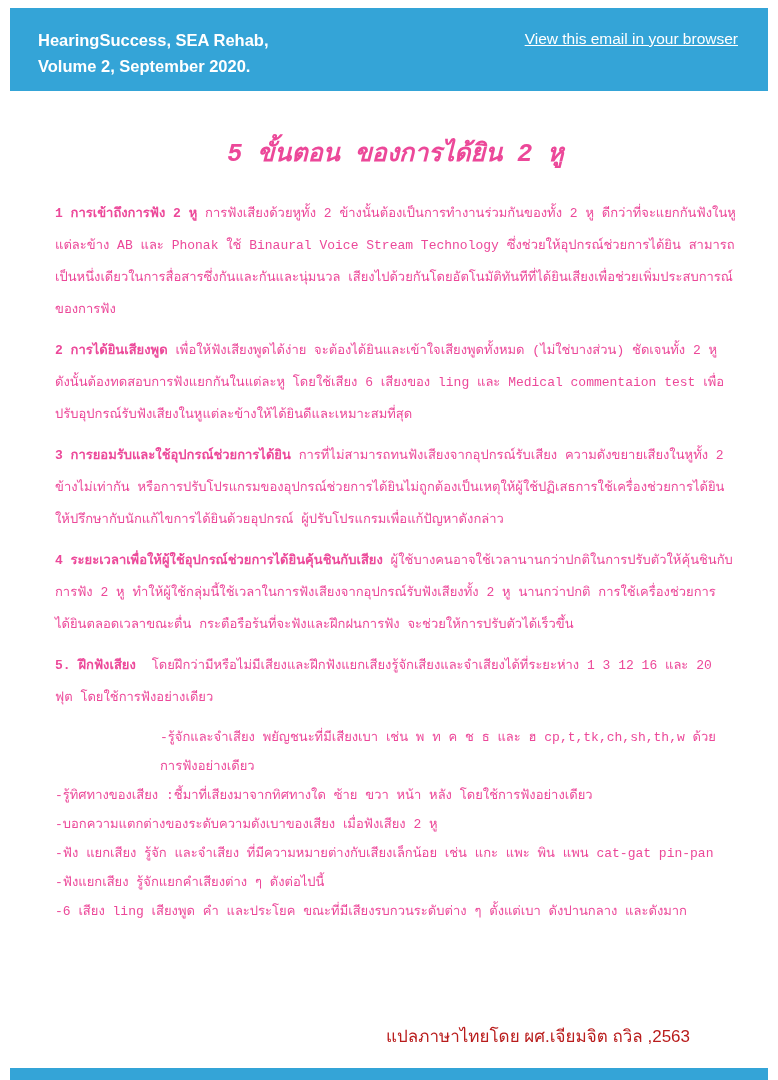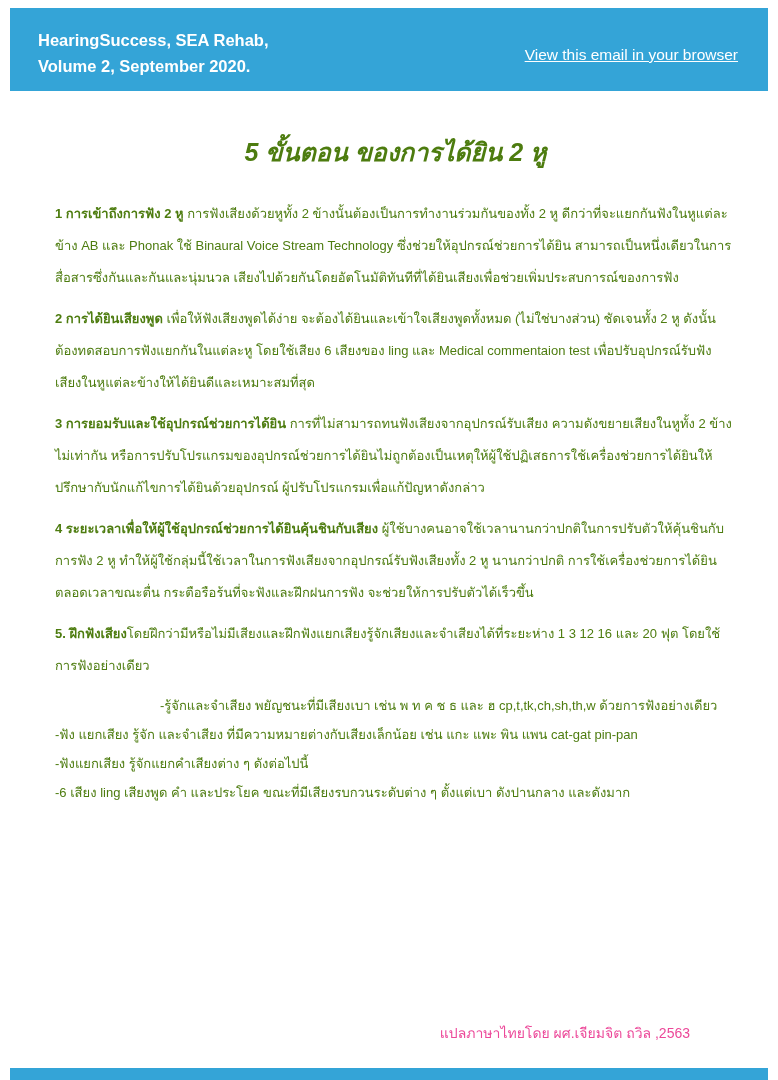--- a/index.html
+++ b/index.html
@@ -20,52 +20,53 @@
   }
   .header-title{
     font-weight:bold;
     font-size:16.5px;
     line-height:26px;
   }
   .browser-link{
     color:#ffffff;
     font-size:15.5px;
     text-decoration:underline;
-    margin-top:19px;
+    margin-top:3px;
     cursor:pointer;
     white-space:nowrap;
   }
   .content{
     position:absolute;top:118px;left:55px;right:42px;
-    color:#4d7c0f;
+    color:#ec4899;
+    font-family:Liberation Mono, monospace;
   }
   .article-title{
     text-align:center;
     font-size:25px;
     font-weight:bold;
     font-style:italic;
     margin:14px 0 26px 0;
   }
   .para{
     font-size:13px;
     line-height:32px;
     margin:0 0 9px 0;
     text-align:left;
   }
   .para .lead{font-weight:bold;}
-  .para .lead-gap{font-weight:bold;}
+  .para .lead-gap{font-weight:bold;margin-right:16px;}
   .line{
     font-size:13px;
     line-height:29px;
   }
   .line.indent{padding-left:105px;}
   .credit{
     position:absolute;top:1022px;right:88px;
-    color:#ec4899;
-    font-size:14px;
+    color:#b91c1c;
+    font-size:17px;
   }
   .bottom-bar{
     position:absolute;bottom:0;left:10px;right:10px;height:12px;
     background:#34a4d7;
   }
 </style>
 </head>
 <body>
 
 <div class="page">
@@ -95,20 +96,22 @@
 
     <div class="para">
       <span class="lead">4 ระยะเวลาเพื่อให้ผู้ใช้อุปกรณ์ช่วยการได้ยินคุ้นชินกับเสียง</span><span> ผู้ใช้บางคนอาจใช้เวลานานกว่าปกติในการปรับตัวให้คุ้นชินกับการฟัง 2 หู ทำให้ผู้ใช้กลุ่มนี้ใช้เวลาในการฟังเสียงจากอุปกรณ์รับฟังเสียงทั้ง 2 หู นานกว่าปกติ การใช้เครื่องช่วยการได้ยินตลอดเวลาขณะตื่น กระตือรือร้นที่จะฟังและฝึกฝนการฟัง จะช่วยให้การปรับตัวได้เร็วขึ้น</span>
     </div>
 
     <div class="para">
       <span class="lead-gap">5. ฝึกฟังเสียง</span><span>โดยฝึกว่ามีหรือไม่มีเสียงและฝึกฟังแยกเสียงรู้จักเสียงและจำเสียงได้ที่ระยะห่าง 1 3 12 16 และ 20 ฟุต โดยใช้การฟังอย่างเดียว</span>
     </div>
 
     <div class="line indent">-รู้จักและจำเสียง พยัญชนะที่มีเสียงเบา เช่น พ ท ค ช ธ และ ฮ cp,t,tk,ch,sh,th,w ด้วยการฟังอย่างเดียว</div>
+    <div class="line">-รู้ทิศทางของเสียง :ชี้มาที่เสียงมาจากทิศทางใด ซ้าย ขวา หน้า หลัง โดยใช้การฟังอย่างเดียว</div>
+    <div class="line">-บอกความแตกต่างของระดับความดังเบาของเสียง เมื่อฟังเสียง 2 หู</div>
     <div class="line">-ฟัง แยกเสียง รู้จัก และจำเสียง ที่มีความหมายต่างกับเสียงเล็กน้อย เช่น แกะ แพะ พิน  แพน cat-gat pin-pan</div>
     <div class="line">-ฟังแยกเสียง รู้จักแยกคำเสียงต่าง ๆ ดังต่อไปนี้</div>
     <div class="line">-6 เสียง ling เสียงพูด คำ และประโยค ขณะที่มีเสียงรบกวนระดับต่าง ๆ ตั้งแต่เบา ดังปานกลาง และดังมาก</div>
 
   </div>
 
   <div class="credit">แปลภาษาไทยโดย ผศ.เจียมจิต ถวิล ,2563</div>
 
   <div class="bottom-bar"></div>
 

